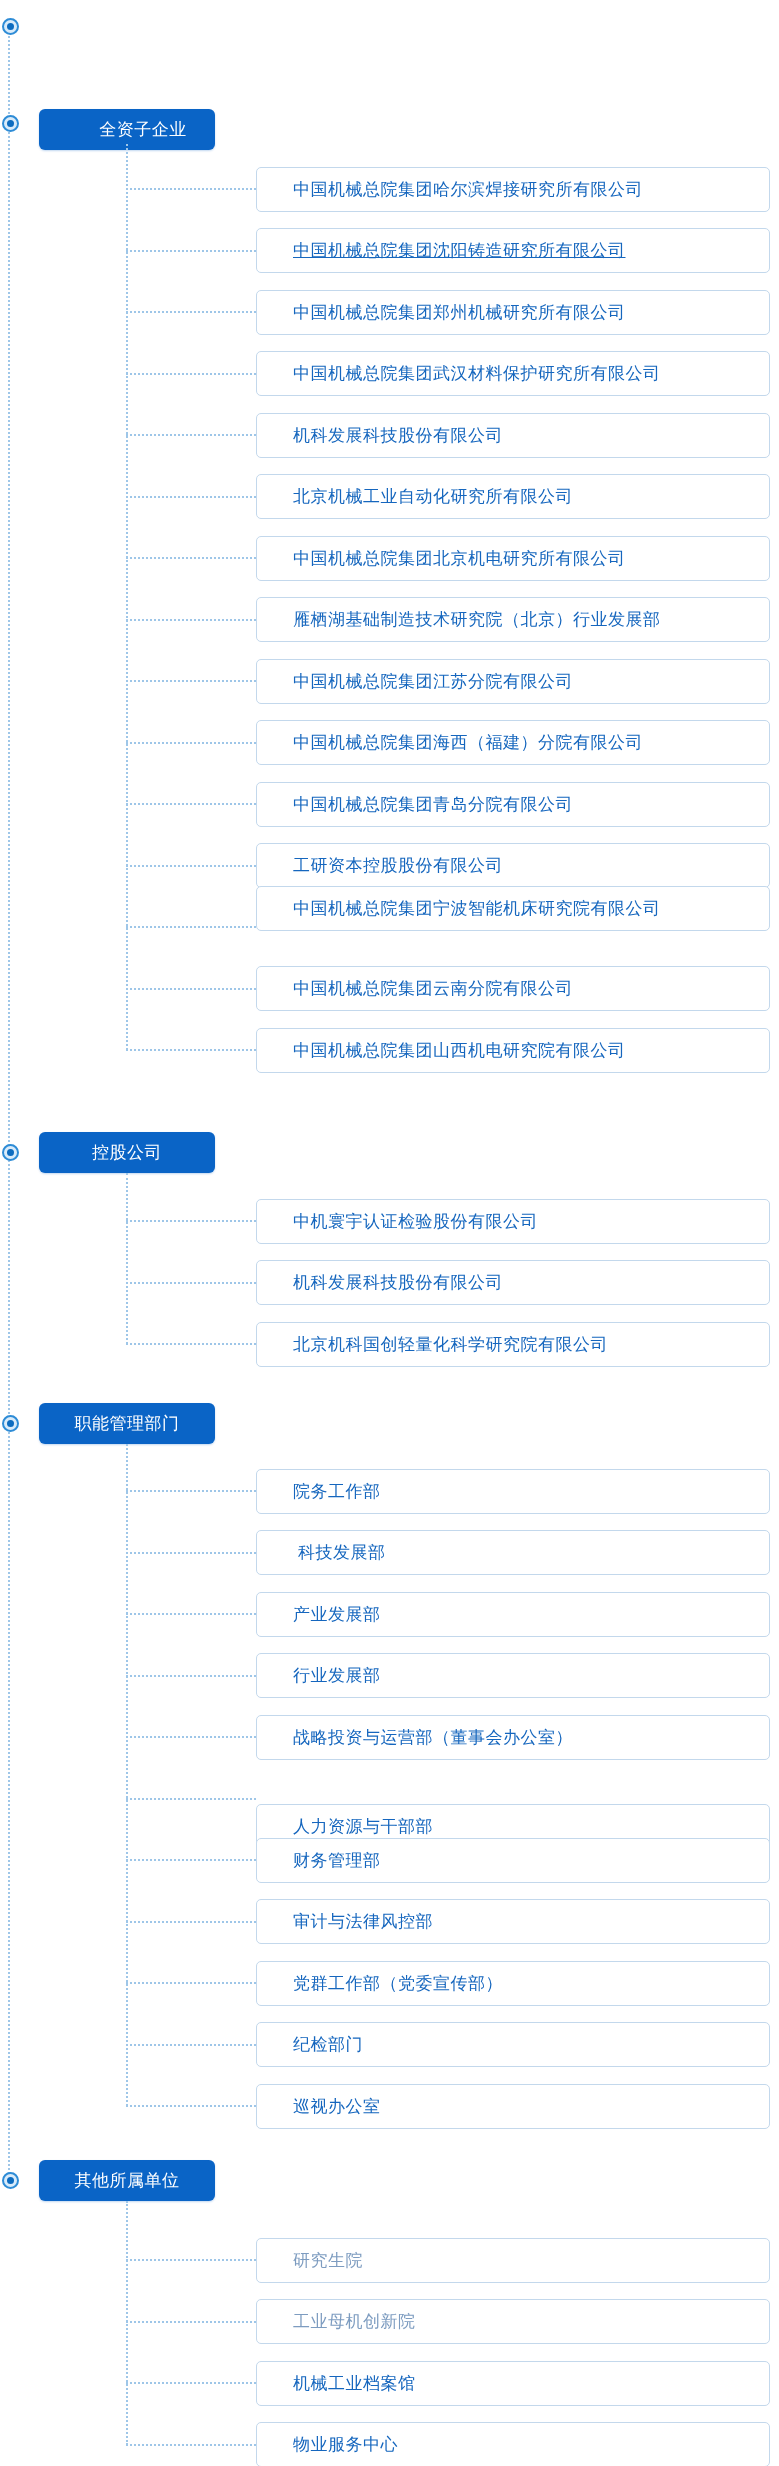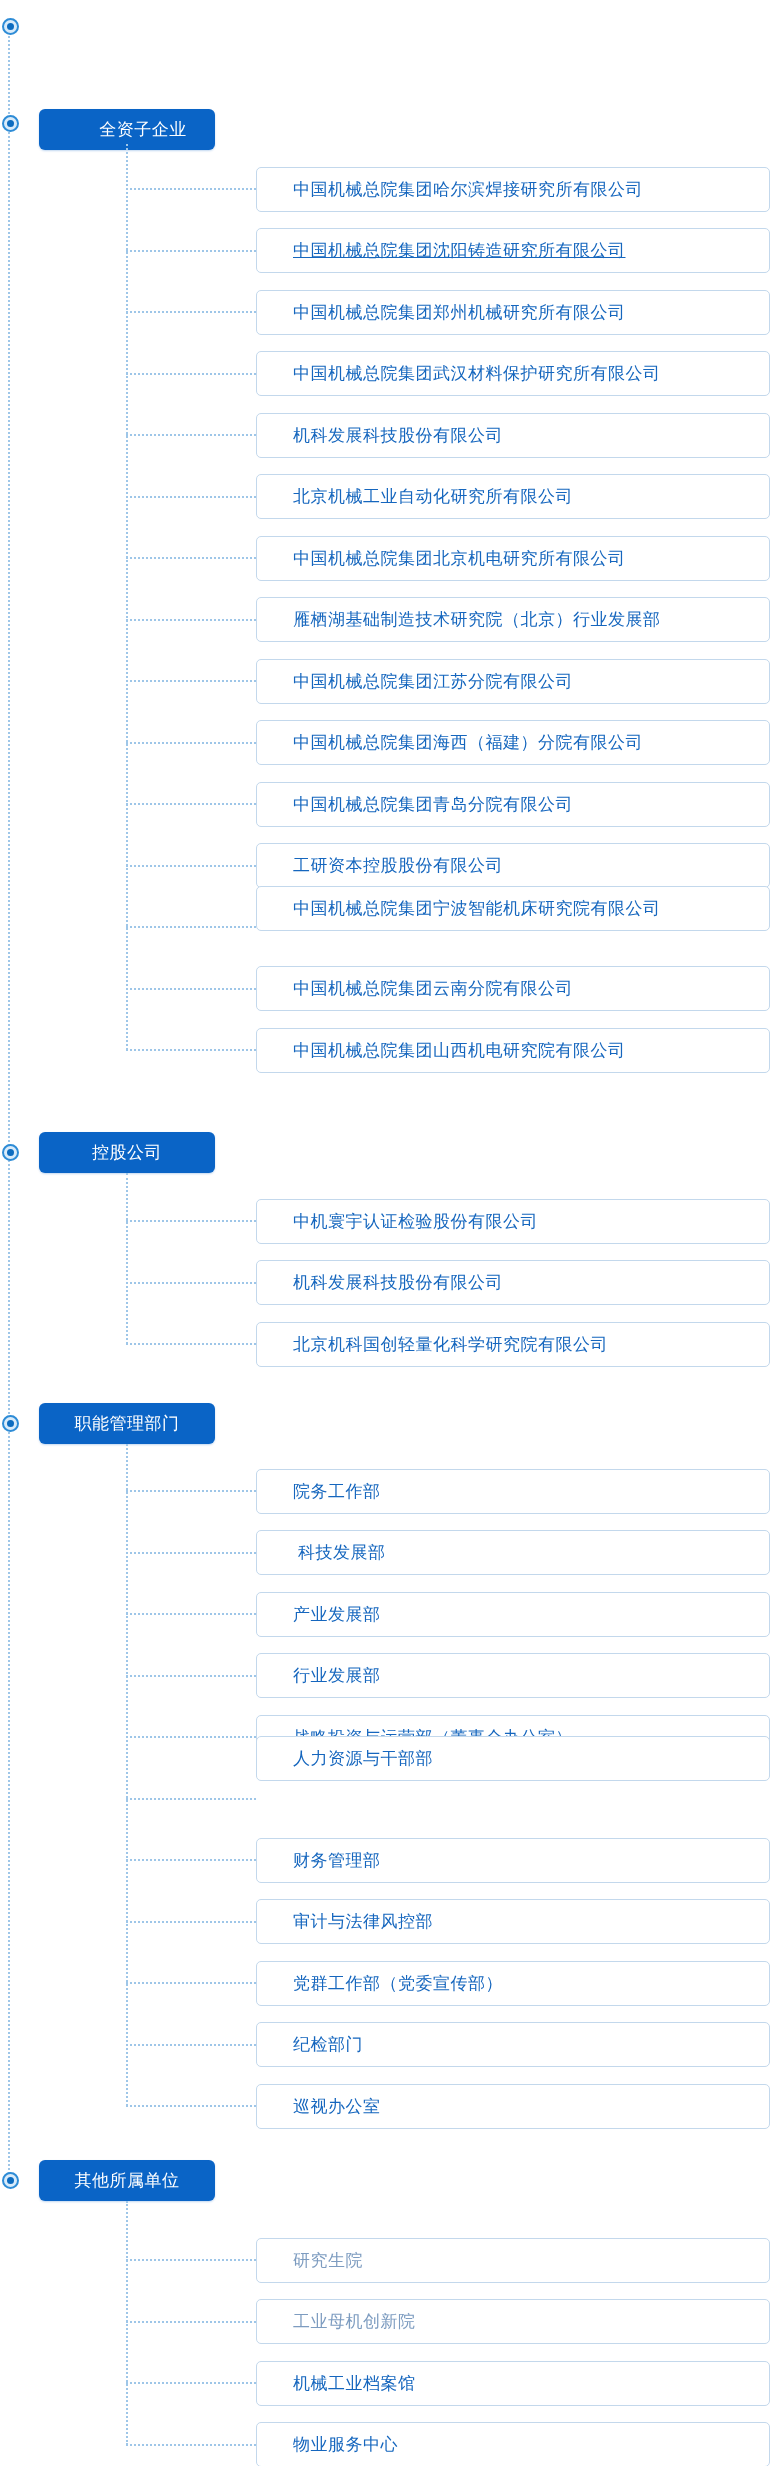--- a/index.html
+++ b/index.html
@@ -96,21 +96,21 @@
       <div class="itembox" style="top: 1468.5px;">院务工作部</div>
       <div class="hline" style="left: 126px; top: 1551.5px; width: 130px;"></div>
       <div class="itembox" style="top: 1530px; padding-left: 41px;">科技发展部</div>
       <div class="hline" style="left: 126px; top: 1613px; width: 130px;"></div>
       <div class="itembox" style="top: 1591.5px;">产业发展部</div>
       <div class="hline" style="left: 126px; top: 1674.5px; width: 130px;"></div>
       <div class="itembox" style="top: 1653px;">行业发展部</div>
       <div class="hline" style="left: 126px; top: 1736px; width: 130px;"></div>
       <div class="itembox" style="top: 1714.5px;">战略投资与运营部（董事会办公室）</div>
       <div class="hline" style="left: 126px; top: 1797.5px; width: 130px;"></div>
-      <div class="itembox" style="top: 1736px;">人力资源与干部部</div>
+      <div class="itembox" style="top: 1804px;">人力资源与干部部</div>
       <div class="hline" style="left: 126px; top: 1859px; width: 130px;"></div>
       <div class="itembox" style="top: 1837.5px;">财务管理部</div>
       <div class="hline" style="left: 126px; top: 1920.5px; width: 130px;"></div>
       <div class="itembox" style="top: 1899px;">审计与法律风控部</div>
       <div class="hline" style="left: 126px; top: 1982px; width: 130px;"></div>
       <div class="itembox" style="top: 1960.5px;">党群工作部（党委宣传部）</div>
       <div class="hline" style="left: 126px; top: 2043.5px; width: 130px;"></div>
       <div class="itembox" style="top: 2022px;">纪检部门</div>
       <div class="hline" style="left: 126px; top: 2105px; width: 130px;"></div>
       <div class="itembox" style="top: 2083.5px;">巡视办公室</div>

